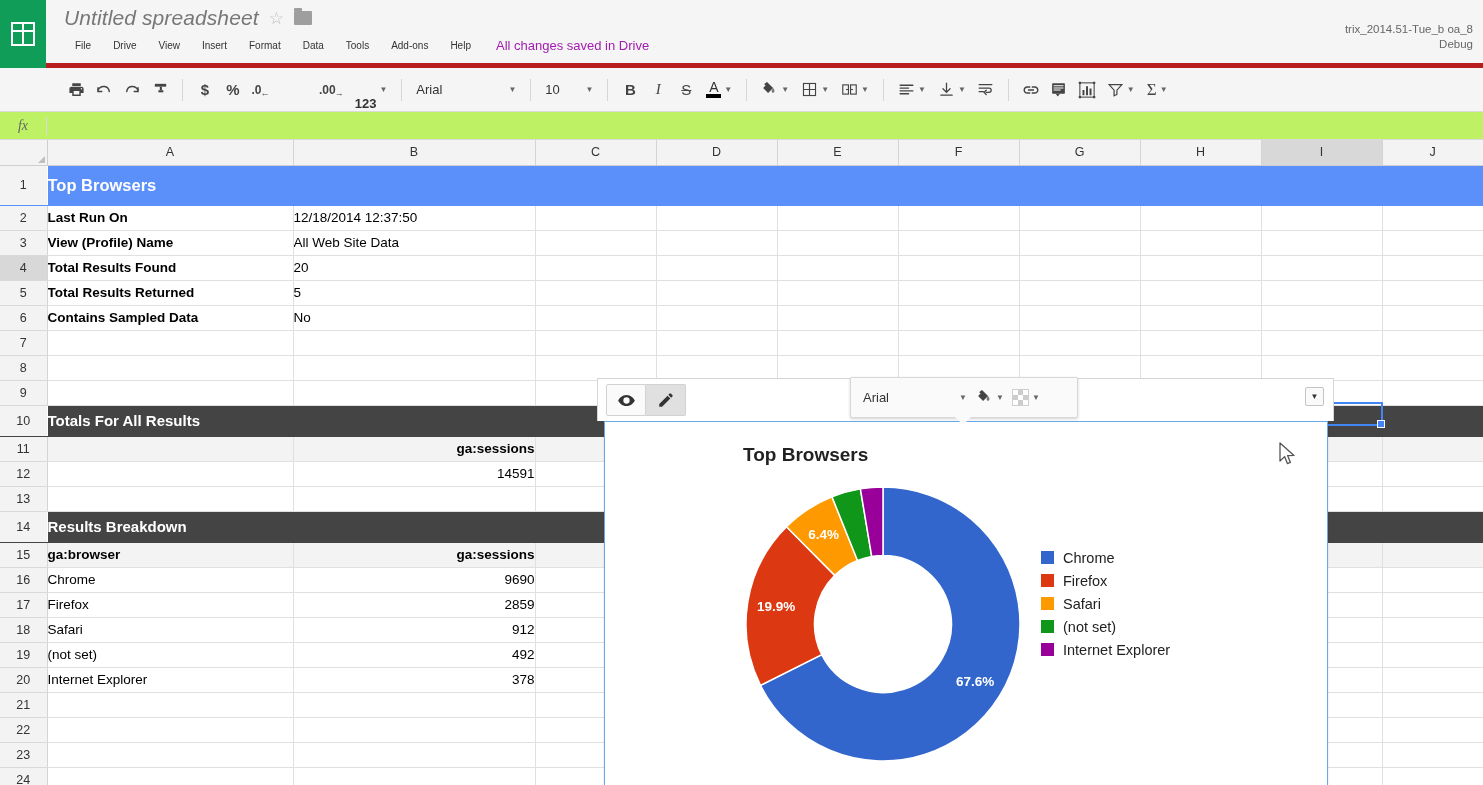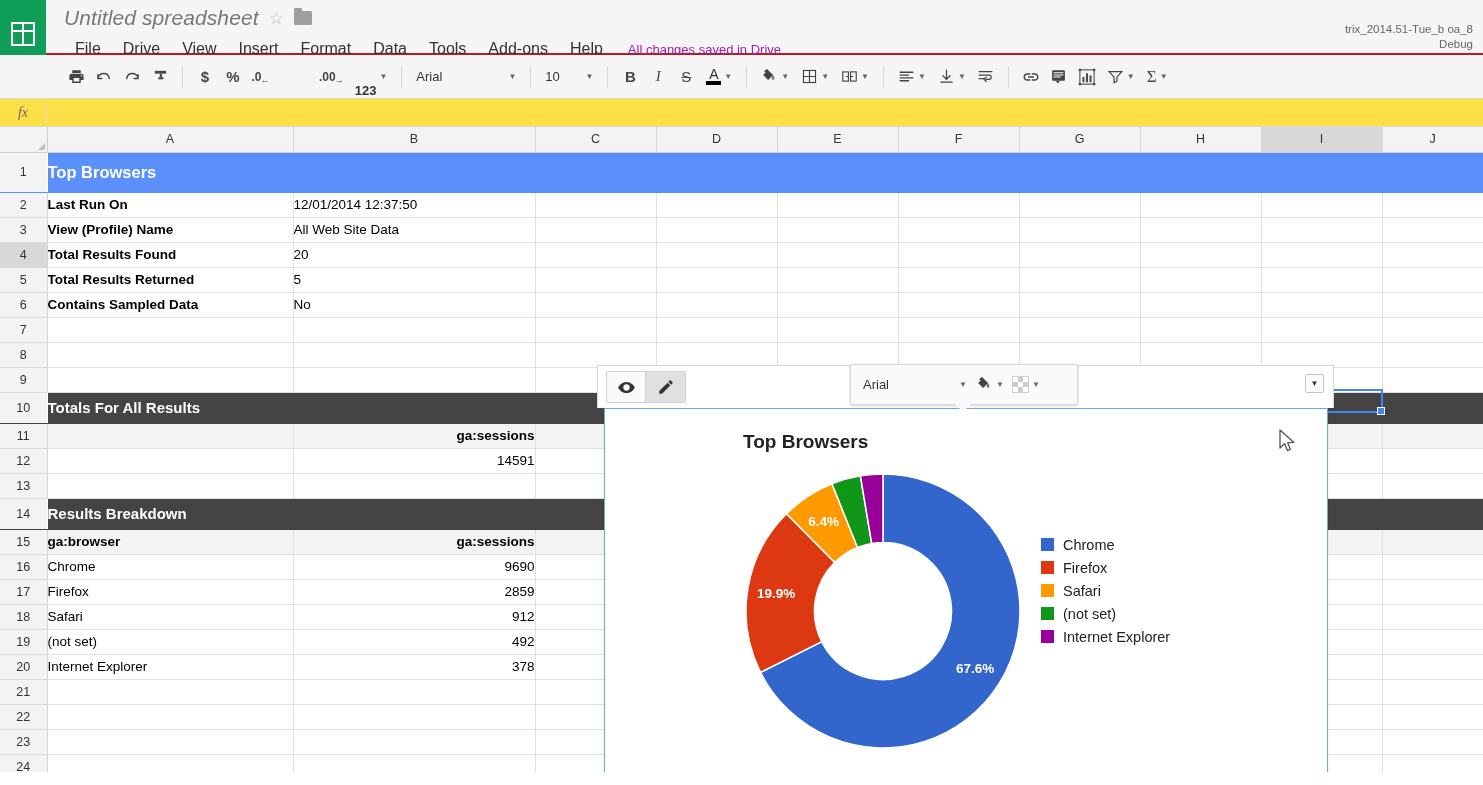--- a/index.html
+++ b/index.html
@@ -7,21 +7,21 @@
   html, body {
     width: 1483px; height: 785px;
     overflow: hidden;
     font-family: "Liberation Sans", sans-serif;
     background: #fff;
     -webkit-font-smoothing: antialiased;
   }
   #app { position: relative; width: 1483px; height: 785px; overflow: hidden; }
 
   
-  .topbar { position: relative; height: 55px; background: #f5f5f5; border-bottom: 2px solid #b91c1c; }
+  .topbar { position: relative; height: 68px; background: #f5f5f5; border-bottom: 5px solid #b91c1c; }
   .logo-tile {
     position: absolute; left: 0; top: 0; width: 46px; height: 68px;
     background: #0f9d58; display: flex; align-items: center; justify-content: center;
   }
   .logo-glyph { width: 24px; height: 24px; border: 2px solid #fff; position: relative; }
   .logo-glyph:before { content:""; position:absolute; left:0; right:0; top:6px; height:2px; background:#fff; }
   .logo-glyph:after  { content:""; position:absolute; top:0; bottom:0; left:9px; width:2px; background:#fff; }
 
   .doc-title-row { position:absolute; left: 64px; top: 4px; display:flex; align-items:center; gap:10px; }
   .doc-title {
@@ -30,21 +30,21 @@
   }
   .star-icon { font-size: 17px; color: #bdbdbd; line-height: 1; cursor:pointer; }
   .folder-icon { width: 18px; height: 14px; background:#9e9e9e; border-radius: 1px; position:relative; }
   .folder-icon:before {
     content:""; position:absolute; left:0; top:-3px; width:8px; height:3px;
     background:#9e9e9e; border-radius:1px 1px 0 0;
   }
 
   .menubar { position:absolute; left: 64px; top: 36px; display:flex; align-items:center; gap: 0; }
   .menu-item {
-    font-size: 16px; color: #333; padding: 4px 11px; border-radius: 2px; cursor: pointer; white-space: nowrap;
+    font-size: 10px; color: #333; padding: 4px 11px; border-radius: 2px; cursor: pointer; white-space: nowrap;
   }
   .save-status { font-size: 13px; color: #a21caf; padding-left: 14px; white-space:nowrap; }
 
   .debug-block {
     position:absolute; right: 10px; top: 22px; text-align: right;
     font-size: 11.5px; color: #666; line-height: 15px;
   }
 
   
   .toolbar {
@@ -61,21 +61,21 @@
   .tb-combo {
     height: 28px; display:flex; align-items:center; justify-content:space-between;
     border-radius: 2px; cursor:pointer; padding: 0 6px; font-size: 13px; color:#333;
   }
   .font-combo { width: 112px; }
   .size-combo { width: 60px; }
   .tb-icon-svg { display:block; }
 
   
   .formulabar {
-    height: 28px; background: #fde047; border-bottom: 1px solid #dadada;
+    height: 28px; background: #bef264; border-bottom: 1px solid #dadada;
     display: flex; align-items: center;
   }
   .fx-label {
     width: 46px; text-align:center; font-family: "Liberation Serif", serif;
     font-style: italic; font-size: 14px; color: #666;
   }
   .fx-divider { width:1px; height: 18px; background:#dadada; }
   .fx-input { flex:1; height:100%; border:none; outline:none; font-size:13px; padding-left:8px; background:transparent; }
 
   
@@ -430,21 +430,21 @@
         </tr>
       </thead>
       <tbody>
           <tr class="band-blue">
             <td class="rowhead">1</td>
             <td class="cell titlecell" colspan="10">Top Browsers</td>
           </tr>
           <tr>
             <td class="rowhead">2</td>
             <td class="cell bold">Last Run On</td>
-            <td class="cell">12/01/2014 12:37:50</td>
+            <td class="cell">12/18/2014 12:37:50</td>
             <td class="cell"></td>
             <td class="cell"></td>
             <td class="cell"></td>
             <td class="cell"></td>
             <td class="cell"></td>
             <td class="cell"></td>
             <td class="cell"></td>
             <td class="cell"></td>
           </tr>
           <tr>

